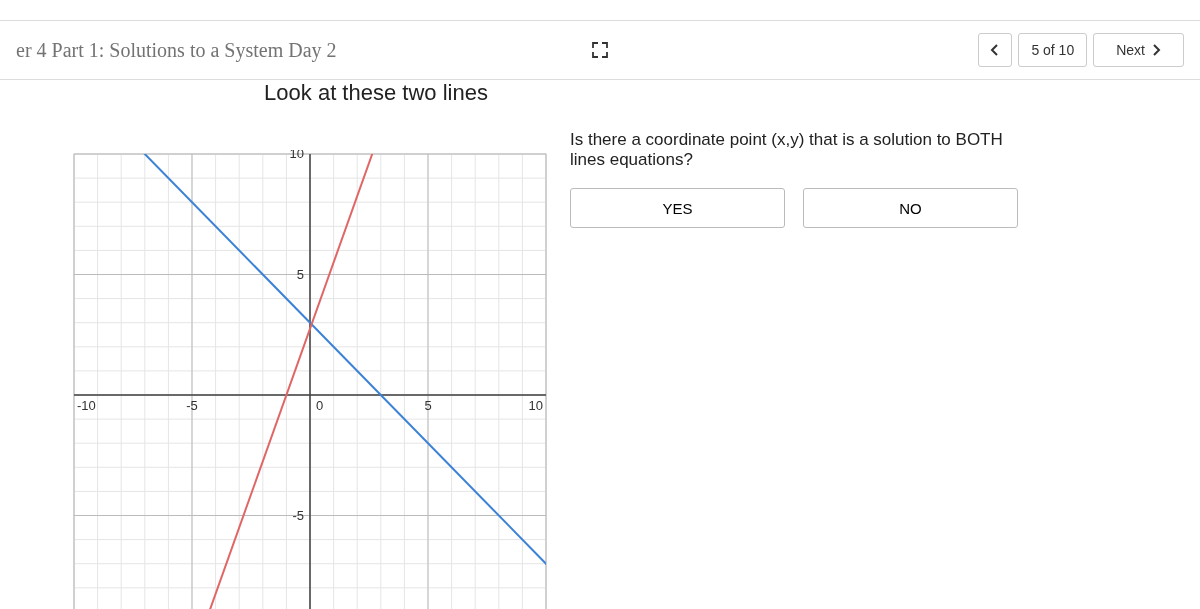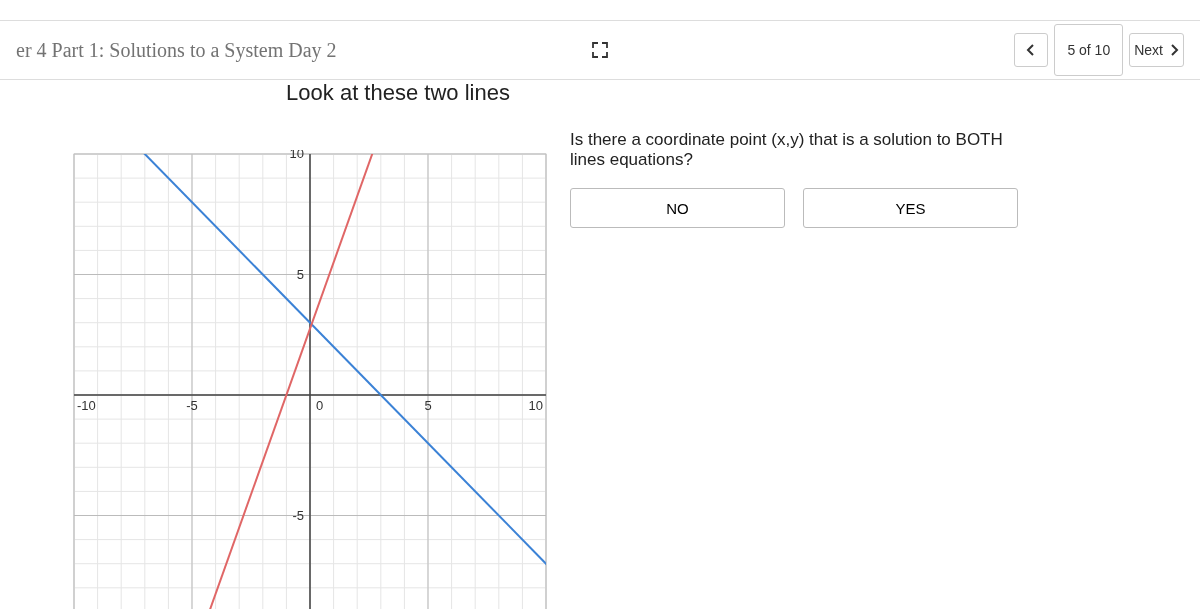--- a/index.html
+++ b/index.html
@@ -35,29 +35,29 @@
   }
   .nav-btn {
     background: #fff;
     border: 1px solid #ccc;
     border-radius: 3px;
     height: 34px;
     display: inline-flex;
     align-items: center;
     justify-content: center;
     cursor: pointer;
-    padding: 0 4px;
+    padding: 0 22px;
     font-size: 14px;
     color: #333;
   }
   .nav-btn.icon-only { width: 34px; padding: 0; }
   .page-indicator {
     border: 1px solid #ccc;
     border-radius: 3px;
-    height: 52px;
+    height: 34px;
     padding: 0 12px;
     display: inline-flex;
     align-items: center;
     font-size: 14px;
     color: #333;
   }
   
   .content {
     display: flex;
     padding: 10px 0;
@@ -71,21 +71,21 @@
     padding-top: 0;
   }
   .main-title {
     font-size: 22px;
     color: #222;
     margin-bottom: 14px;
     margin-left: -70px;
     text-align: center;
     width: 560px;
     position: relative;
-    left: 188px;
+    left: 166px;
   }
   .question-text {
     font-size: 17px;
     color: #222;
     margin-bottom: 18px;
     max-width: 440px;
   }
   .answer-row {
     display: flex;
     gap: 18px;
@@ -214,17 +214,17 @@
         <text x="234" y="369.5" text-anchor="end" class="tick-label">-5</text>
         <text x="234" y="128.5" text-anchor="end" class="tick-label">5</text>
         <text x="234" y="8" text-anchor="end" class="tick-label">10</text>
         <path d="M51.2 -20.100000000000023 L487.79999999999995 425.75" class="line-blue" clip-path="url(#plotclip)"></path>
         <path d="M122 510.1 L310.8 -20.100000000000023" class="line-red" clip-path="url(#plotclip)"></path>
       </svg>
   </div>
   <div class="right-col">
     <div class="question-text">Is there a coordinate point (x,y) that is a solution to BOTH lines equations?</div>
     <div class="answer-row">
+      <button class="answer-btn">YES</button>
       <button class="answer-btn">NO</button>
-      <button class="answer-btn">YES</button>
     </div>
   </div>
 </div>
 
 </body></html>

